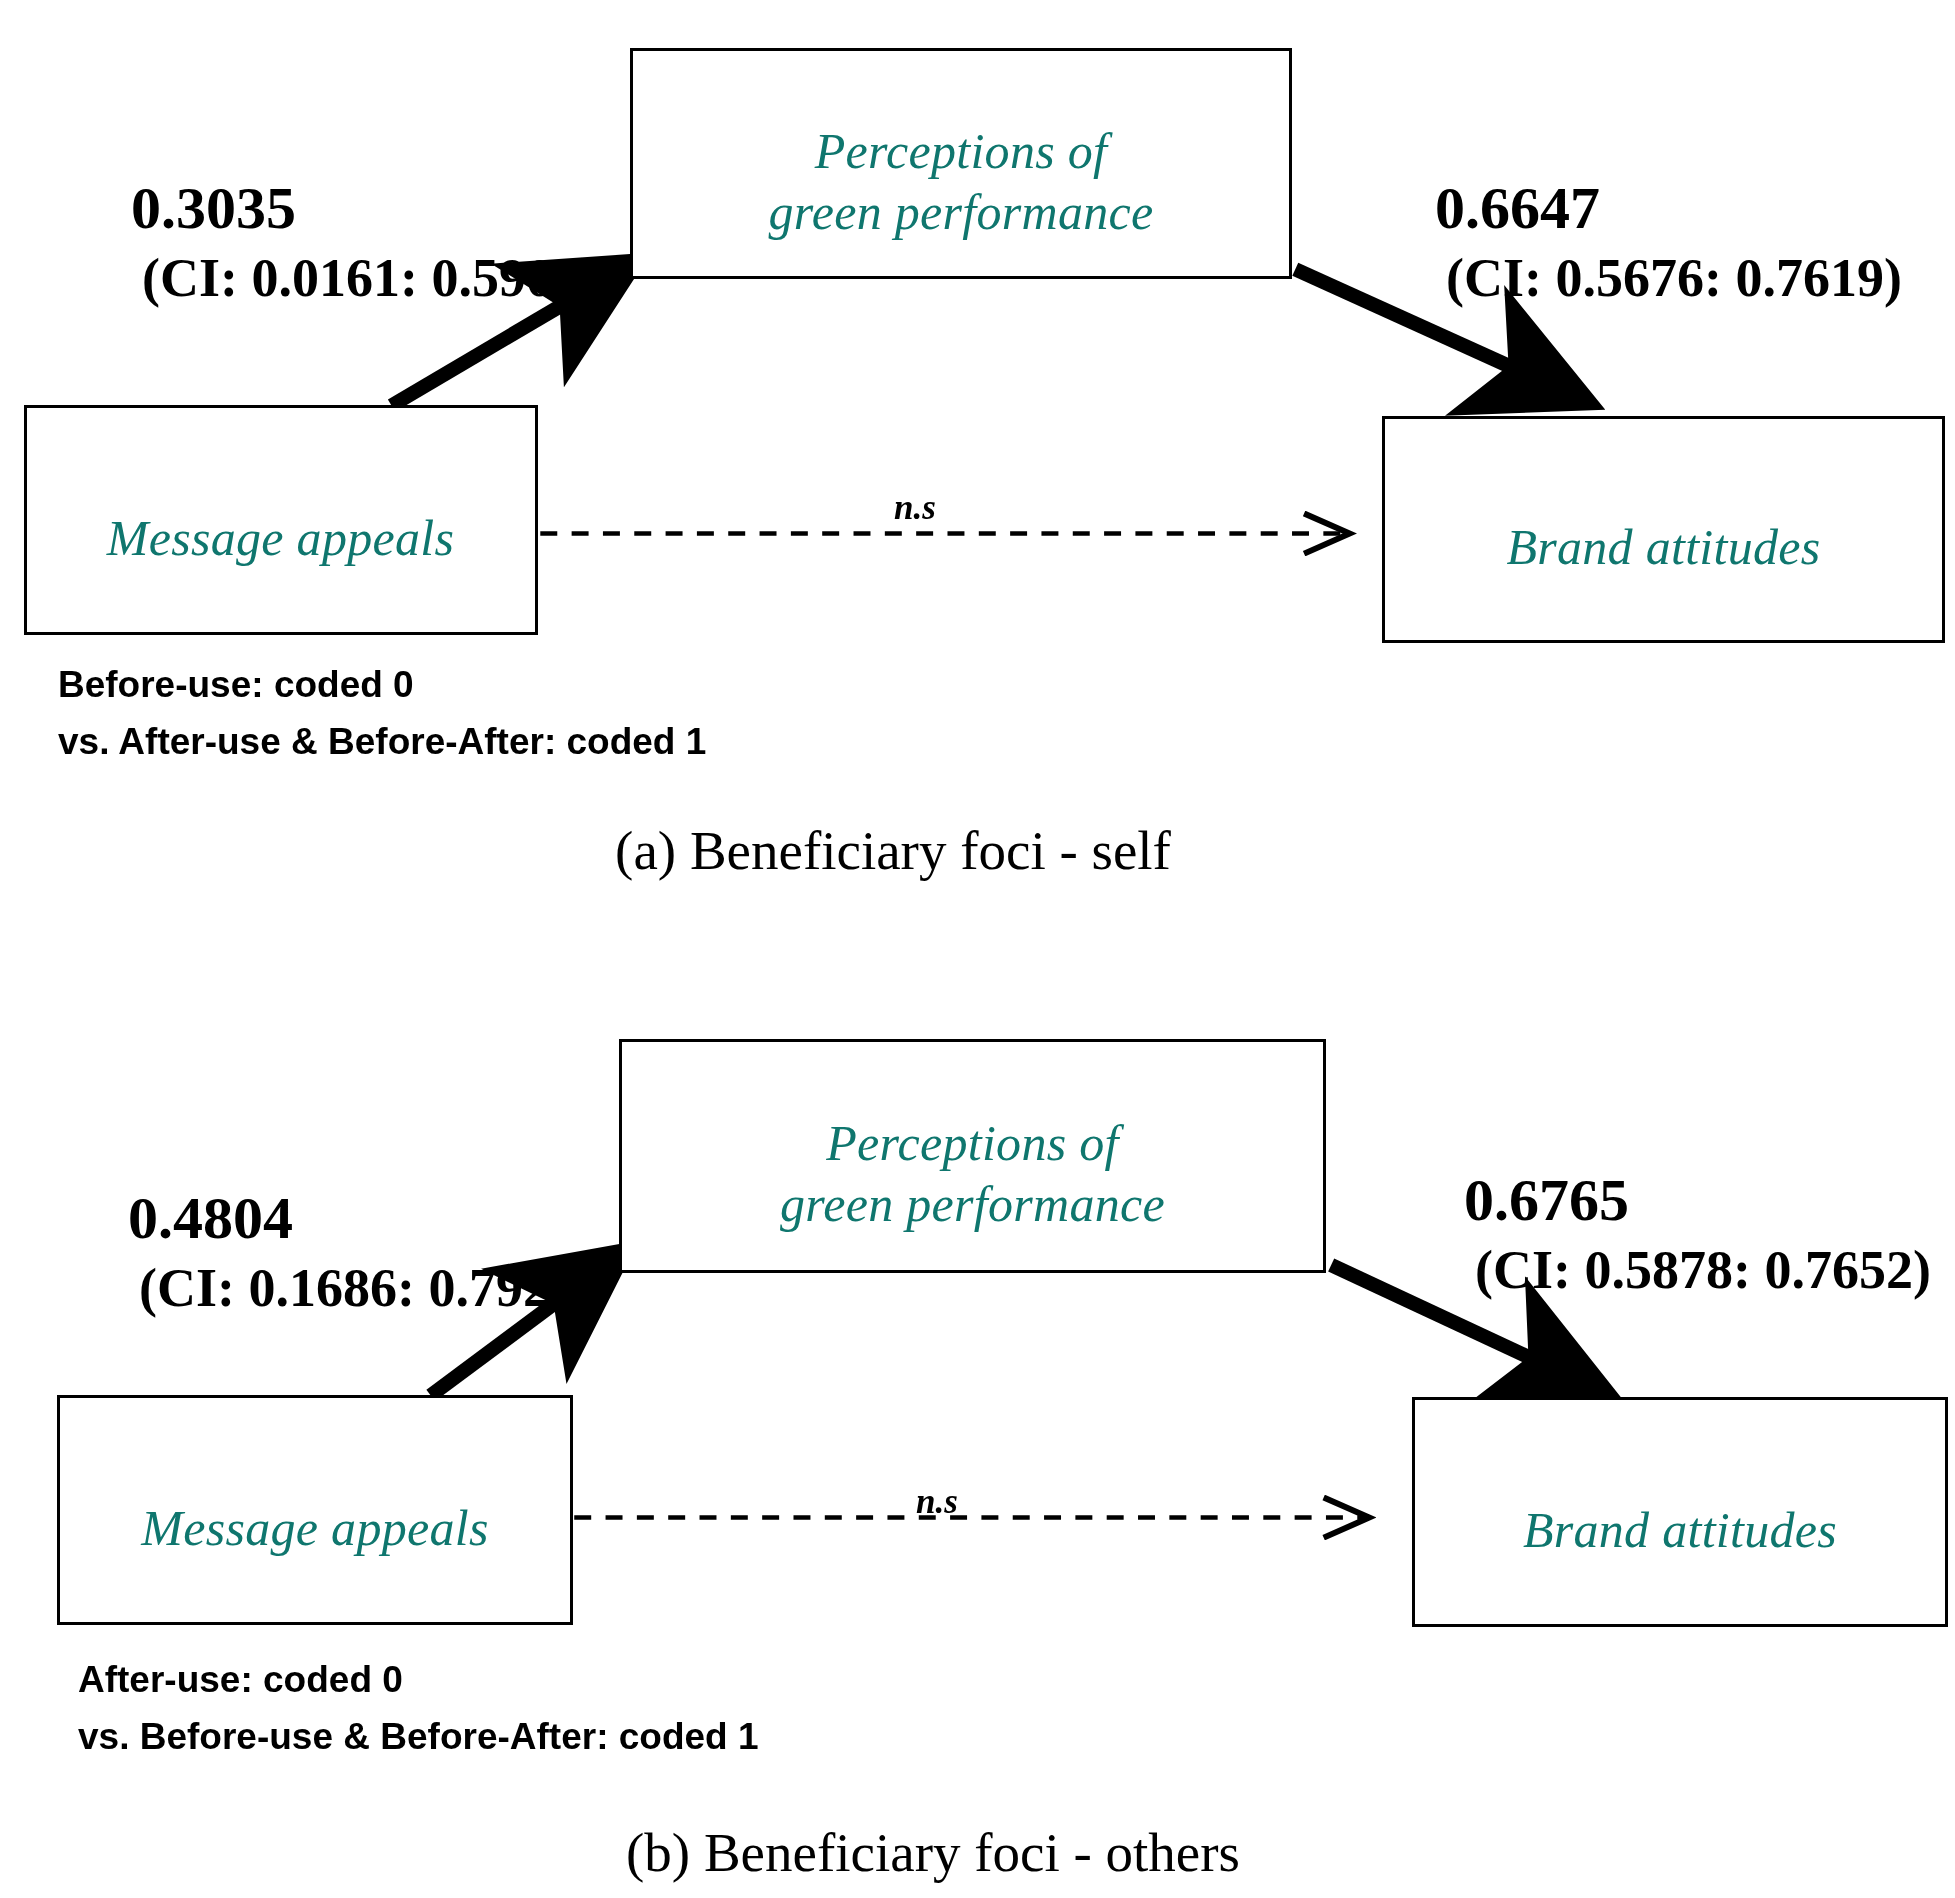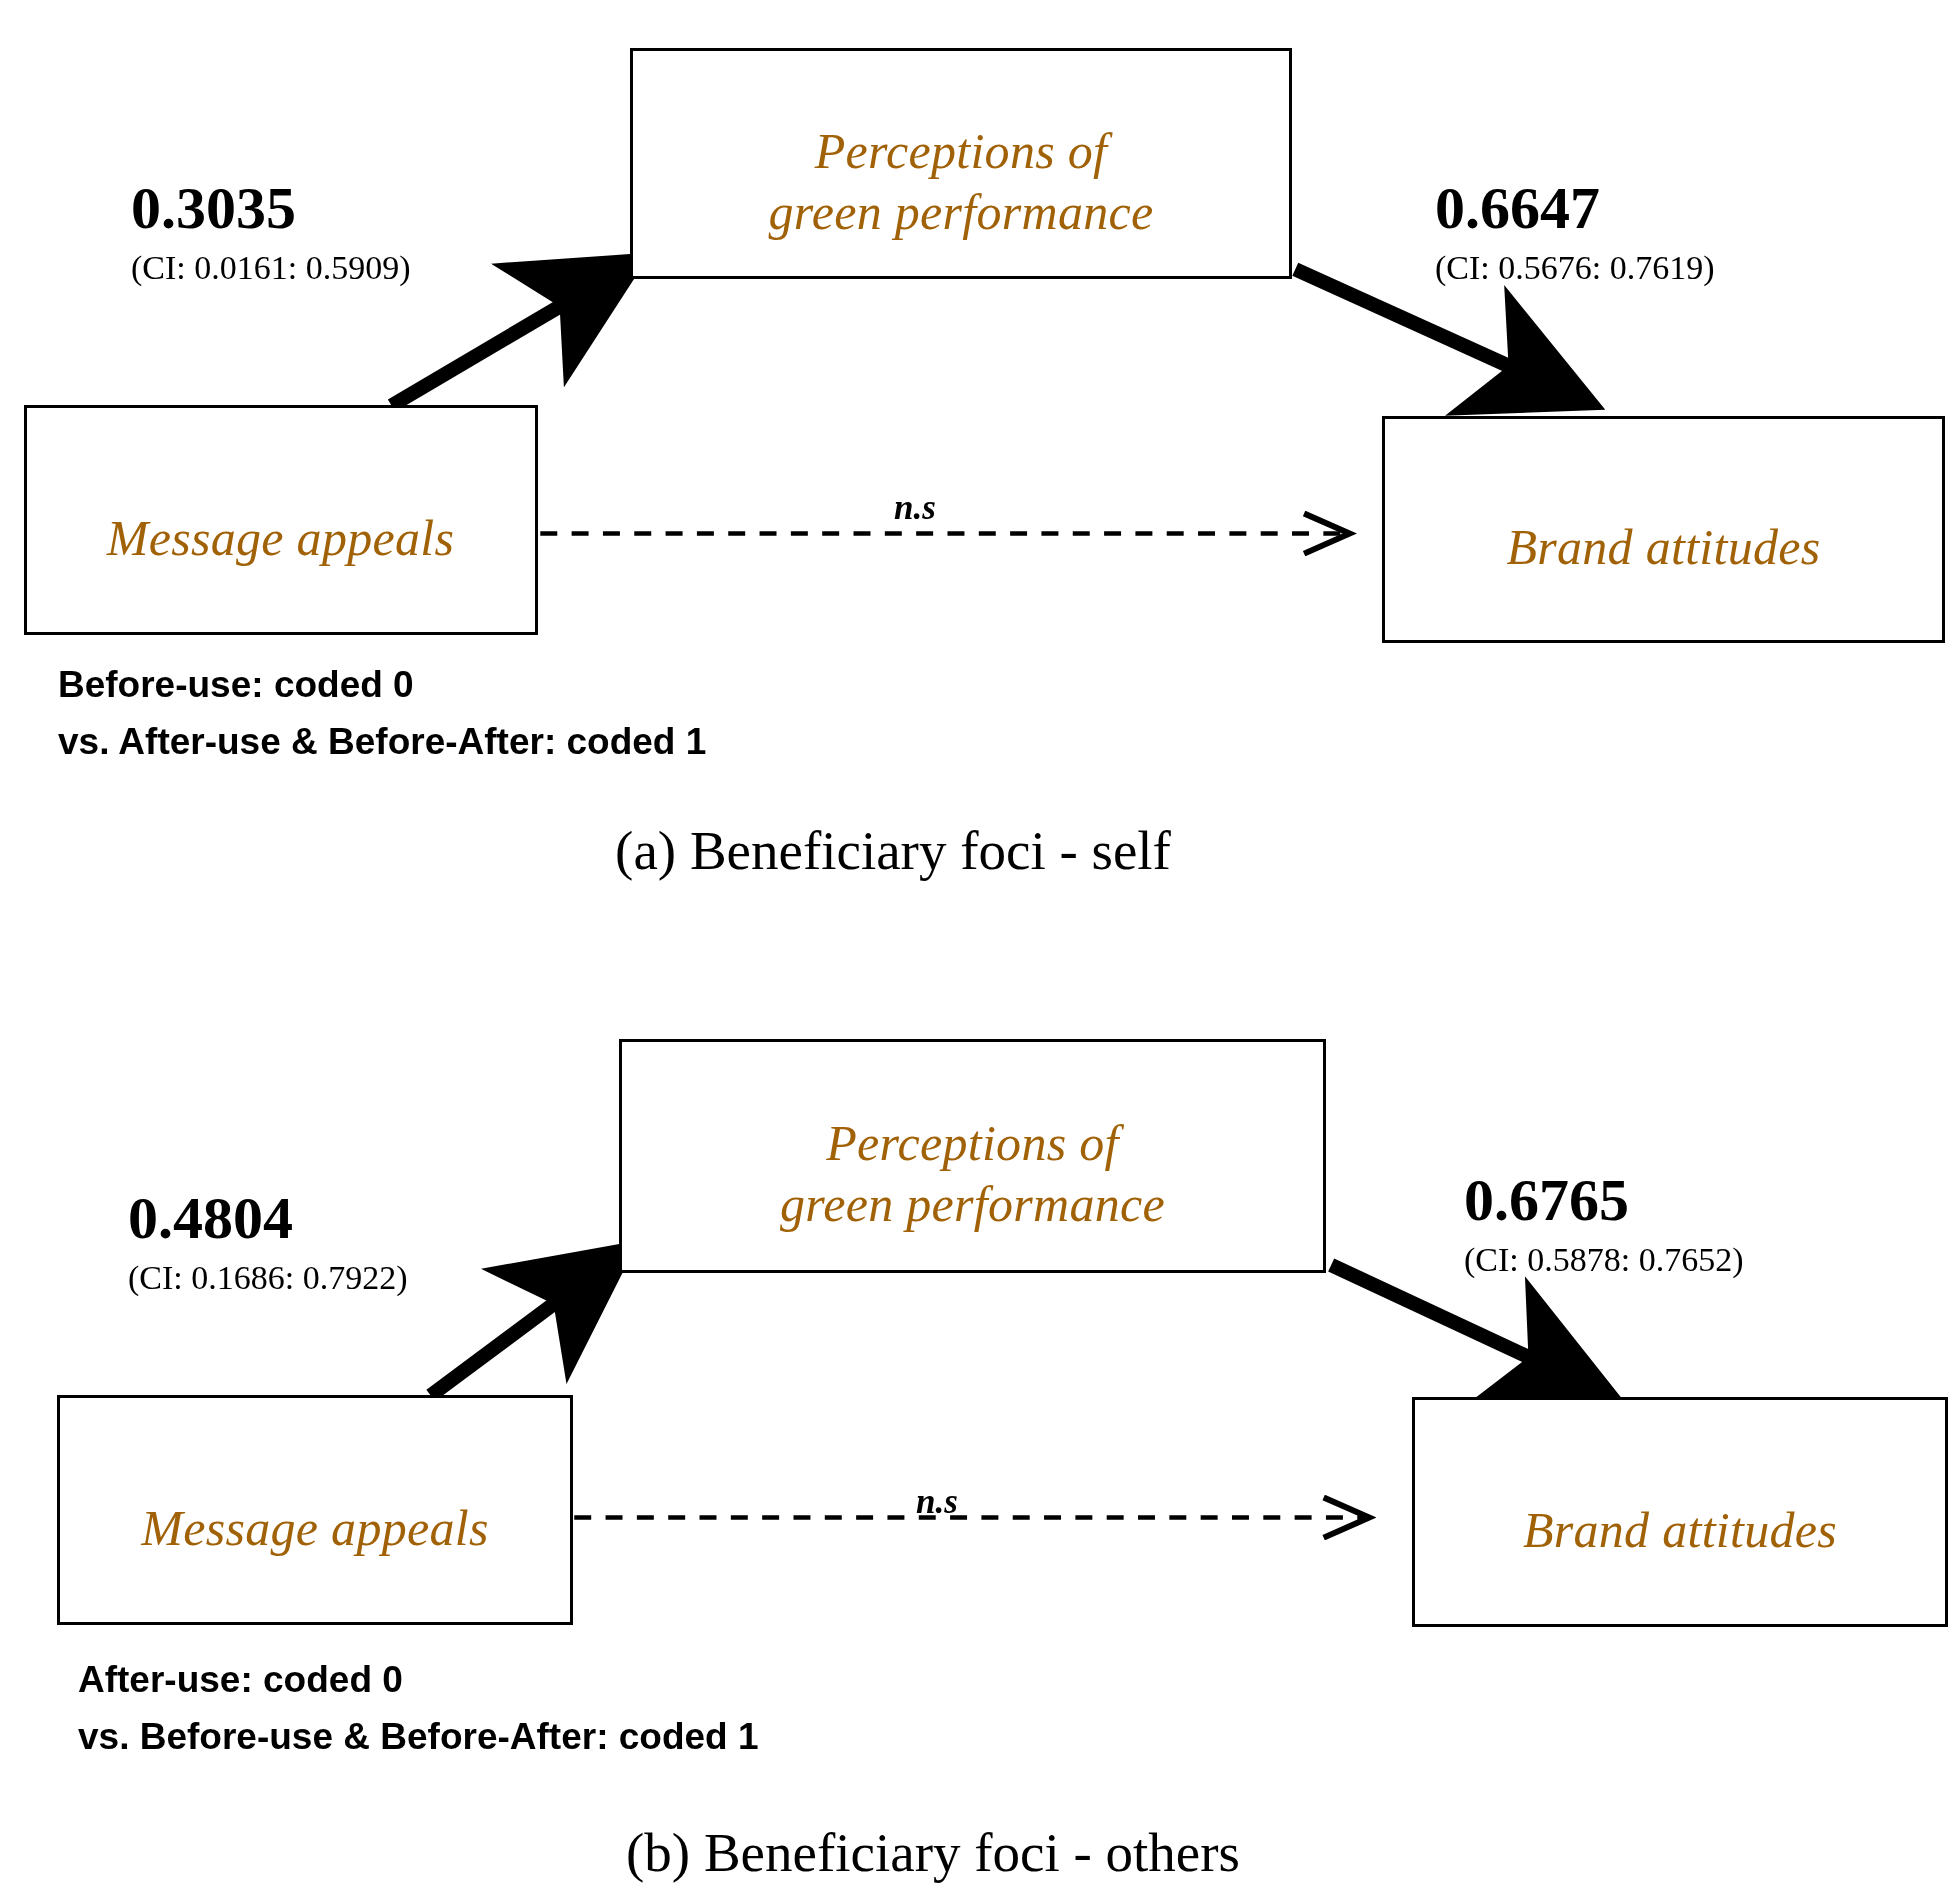--- a/index.html
+++ b/index.html
@@ -24,45 +24,46 @@
     display: flex;
     align-items: center;
     justify-content: center;
     text-align: center;
   }
   .node-label {
     font-family: "Liberation Serif", serif;
     font-style: italic;
     font-size: 50px;
     line-height: 1.22;
-    color: #a16207;
+    color: #0f766e;
     white-space: pre-line;
     letter-spacing: 0.3px;
     margin-top: 36px;
   }
 
   .coef {
     position: absolute;
     font-family: "Liberation Serif", serif;
     color: #000000;
   }
   .coef .val {
     font-weight: bold;
     font-size: 60px;
     line-height: 1.0;
     display: block;
     white-space: nowrap;
   }
   .coef .ci {
-    font-weight: normal;
-    font-size: 34px;
+    font-weight: bold;
+    font-size: 54px;
     line-height: 1.0;
     display: block;
     margin-top: 13px;
     white-space: nowrap;
+    margin-left: 11px;
   }
 
   .ns-label {
     position: absolute;
     font-family: "Liberation Serif", serif;
     font-style: italic;
     font-weight: bold;
     font-size: 35px;
     color: #000000;
     white-space: nowrap;

